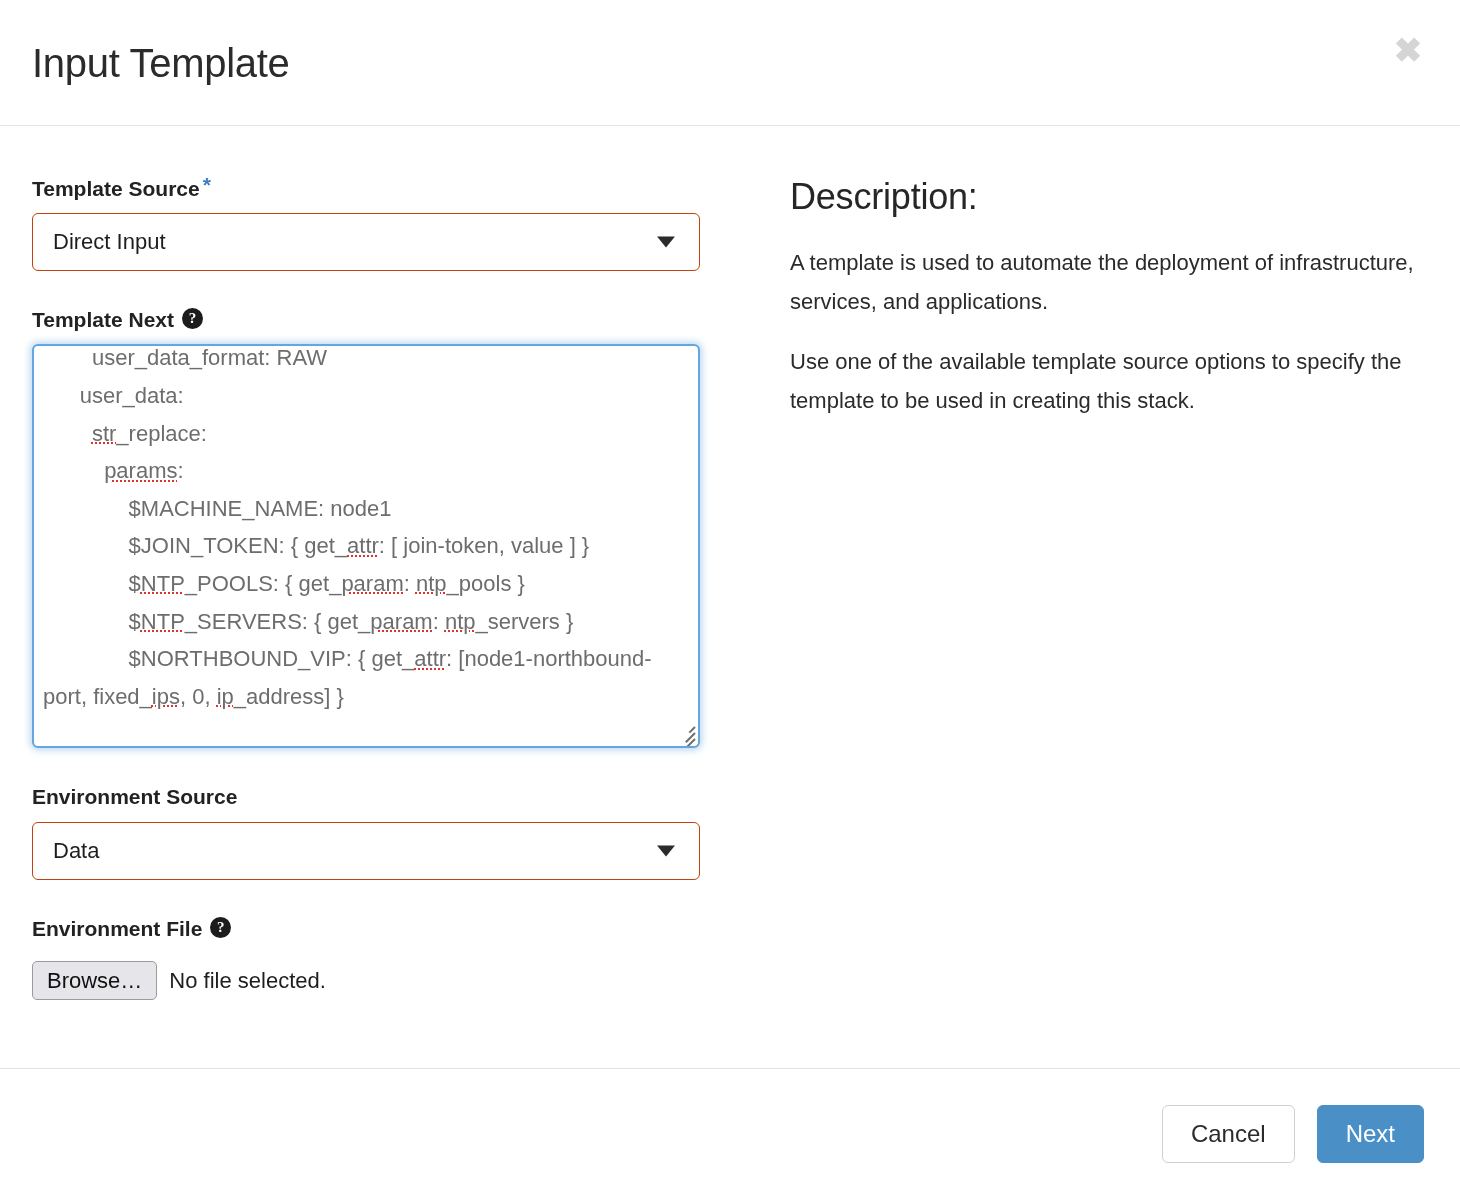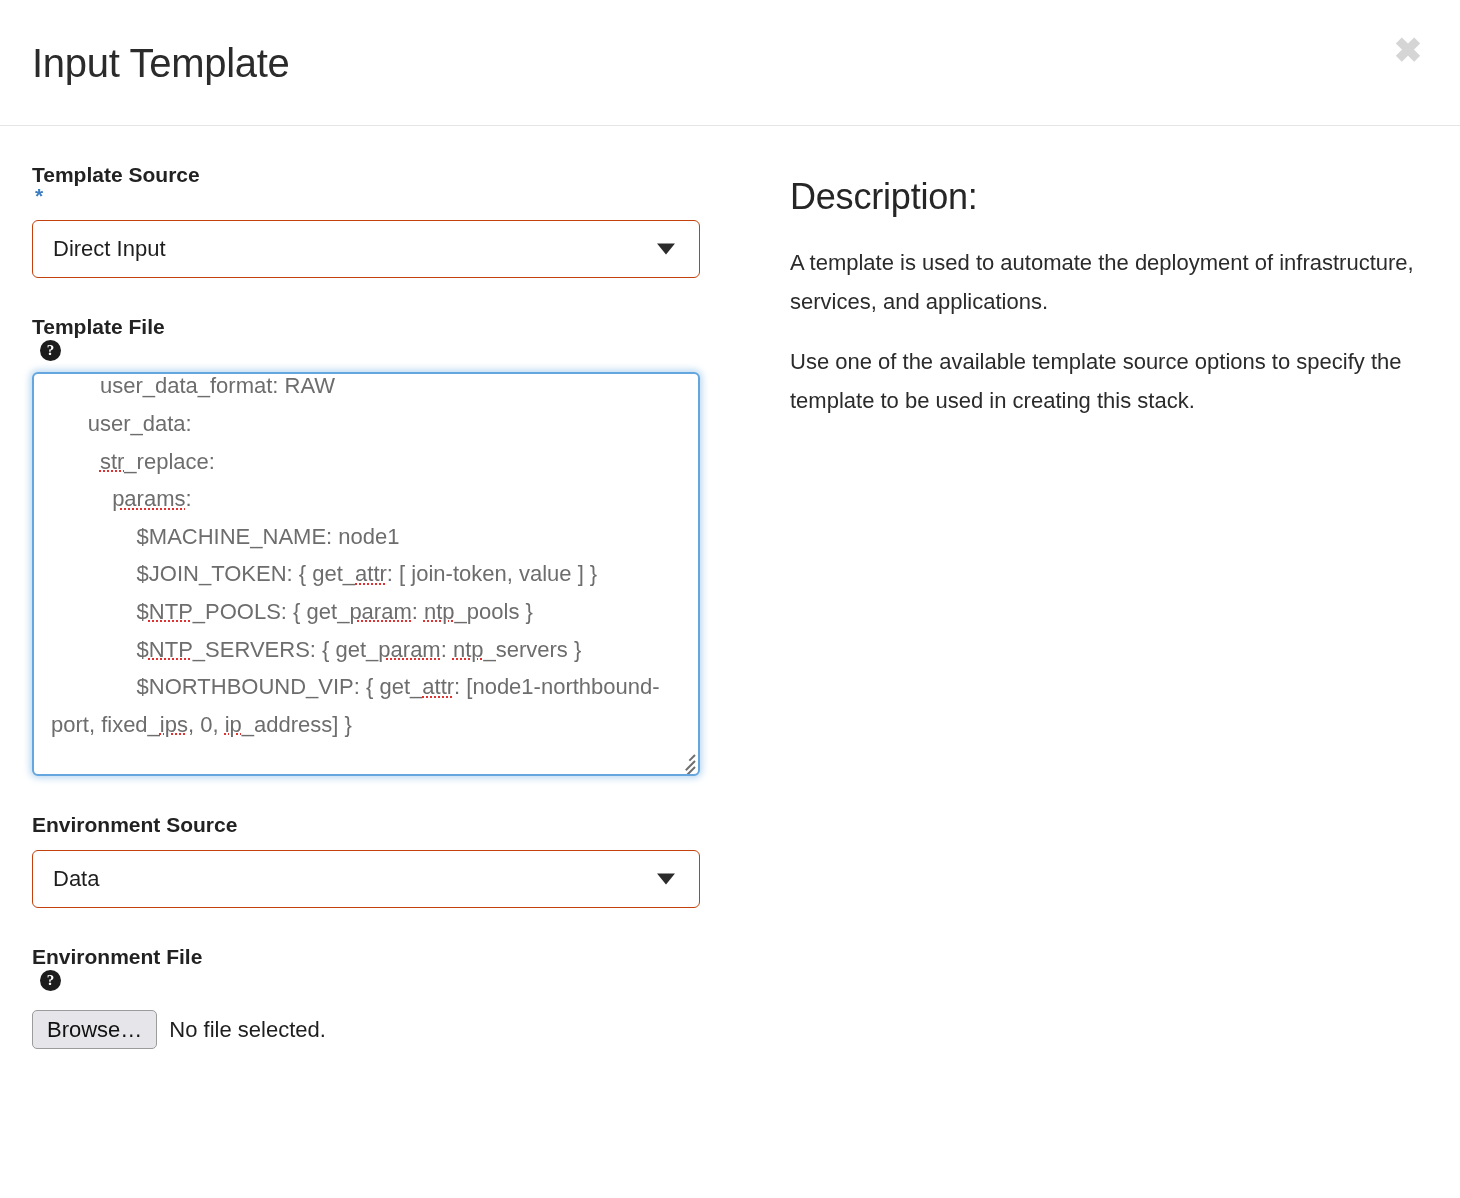--- a/index.html
+++ b/index.html
@@ -67,23 +67,22 @@
   }
   .col-left { width: 700px; flex: 0 0 700px; }
   .col-right { flex: 1 1 auto; padding-top: 4px; }
 
   .field-label {
     font-size: 21px;
     font-weight: bold;
     color: #222222;
     display: flex;
     align-items: flex-start;
-    margin: 2px 0 12px 0;
+    margin: 16px 0 12px 0;
     line-height: 1.2;
-    flex-direction: column;
   }
   .req-star {
     color: #3b7dc0;
     font-size: 21px;
     line-height: 1;
     margin-left: 3px;
     position: relative;
     top: -2px;
   }
   .help-icon {
@@ -136,21 +135,21 @@
     border: 2px solid #64a6dd;
     border-radius: 6px;
     background: #ffffff;
     box-shadow: 0 0 7px 2px rgba(100,166,221,0.45);
     overflow: hidden;
   }
   .ta-text {
     position: absolute;
     left: 0; right: 0;
     top: -13px;
-    padding: 6px 18px 6px 17px;
+    padding: 6px 18px 6px 9px;
     font-size: 22px;
     line-height: 37.6px;
     color: #6d6d6d;
     white-space: pre-wrap;
     word-break: break-word;
     font-family: "Liberation Sans", sans-serif;
   }
   .sp {
     text-decoration: underline;
     text-decoration-style: dotted;
@@ -263,21 +262,21 @@
           <span class="req-star">*</span>
         </div>
         <div class="select-box">
           <span>Direct Input</span>
           <span class="select-arrow"></span>
         </div>
       </div>
 
       <div class="field-block">
         <div class="field-label">
-          <span>Template File</span>
+          <span>Template Next</span>
           <span class="help-icon">?</span>
         </div>
         <div class="ta-wrap">
           <div class="ta-text" id="ta-text"><div><span style="white-space: pre;">        </span><span>user_data_format: RAW</span></div><div><span style="white-space: pre;">      </span><span>user_data:</span></div><div><span style="white-space: pre;">        </span><span class="sp">str</span><span>_replace:</span></div><div><span style="white-space: pre;">          </span><span class="sp">params</span><span>:</span></div><div><span style="white-space: pre;">              </span><span>$MACHINE_NAME: node1</span></div><div><span style="white-space: pre;">              </span><span>$JOIN_TOKEN: { get_</span><span class="sp">attr</span><span>: [ join-token, value ] }</span></div><div><span style="white-space: pre;">              </span><span>$</span><span class="sp">NTP</span><span>_POOLS: { get_</span><span class="sp">param</span><span>: </span><span class="sp">ntp</span><span>_pools }</span></div><div><span style="white-space: pre;">              </span><span>$</span><span class="sp">NTP</span><span>_SERVERS: { get_</span><span class="sp">param</span><span>: </span><span class="sp">ntp</span><span>_servers }</span></div><div><span style="white-space: pre;">              </span><span>$NORTHBOUND_VIP: { get_</span><span class="sp">attr</span><span>: [node1-northbound-port, fixed_</span><span class="sp">ips</span><span>, 0, </span><span class="sp">ip</span><span>_address] }</span></div></div>
           <div class="resize-grip">
             <i></i>
               <i></i>
               <i></i>
           </div>
         </div>
@@ -307,14 +306,18 @@
     </div>
 
     <div class="col-right">
       <h2 class="desc-title">Description:</h2>
       <p class="desc-p">A template is used to automate the deployment of infrastructure, services, and applications.</p>
       <p class="desc-p">Use one of the available template source options to specify the template to be used in creating this stack.</p>
     </div>
 
   </div>
 
+  <div class="dialog-footer">
+    <button class="btn btn-cancel">Cancel</button>
+    <button class="btn btn-next">Next</button>
+  </div>
 
 </div>
 
 </body></html>

